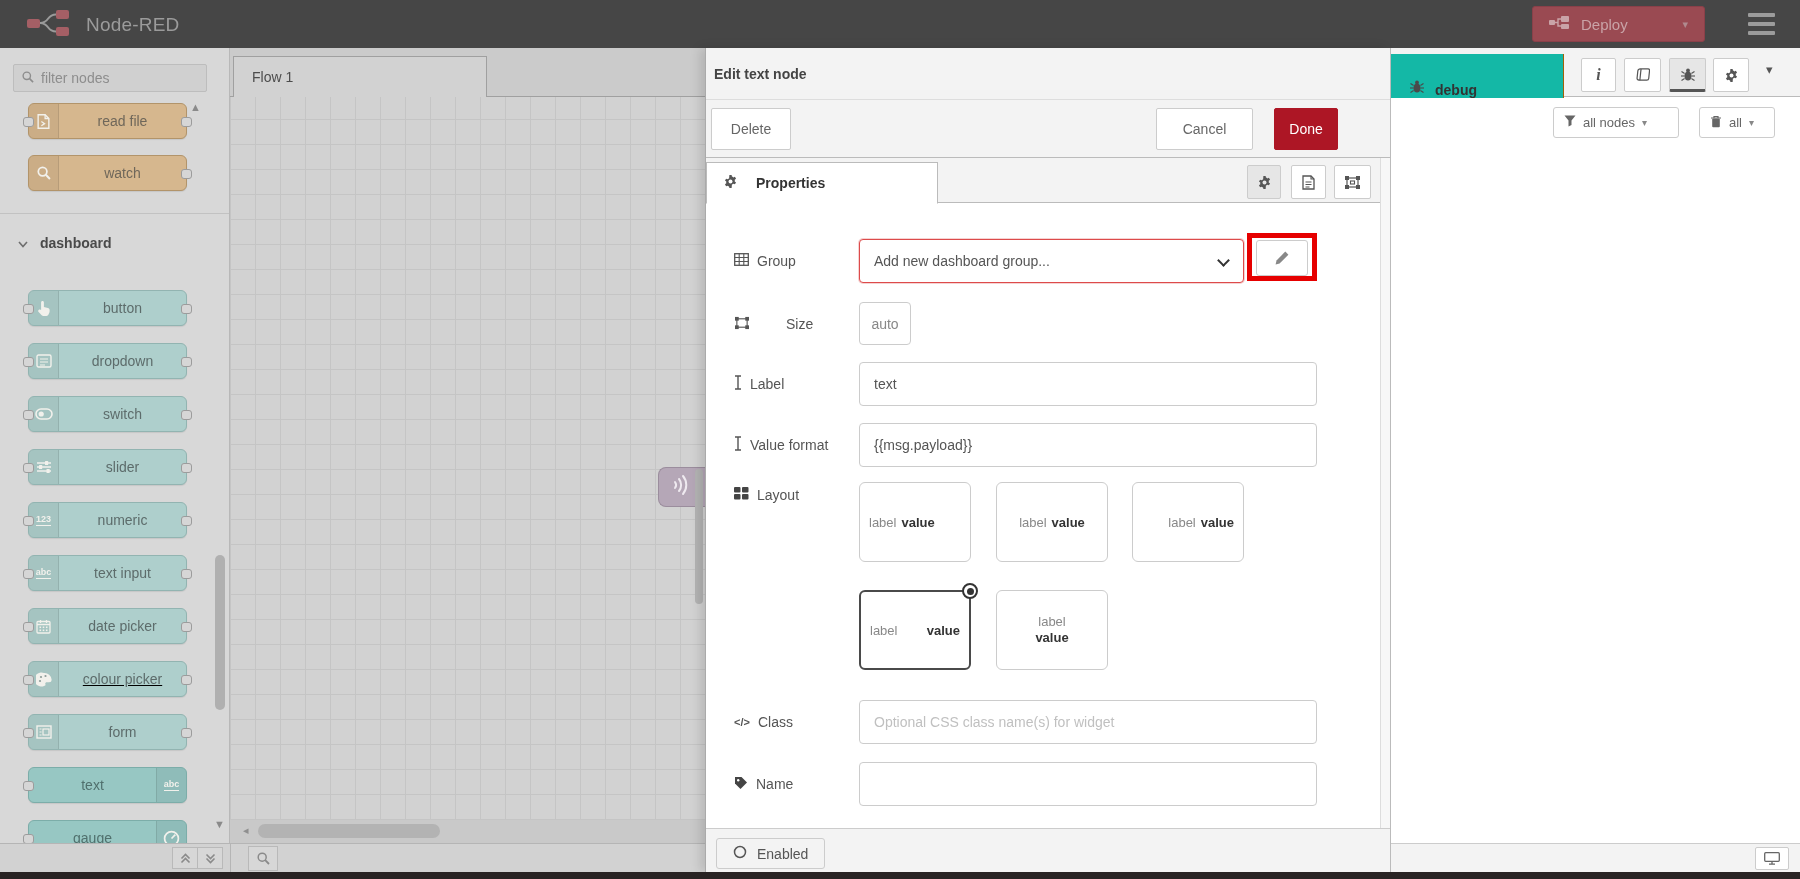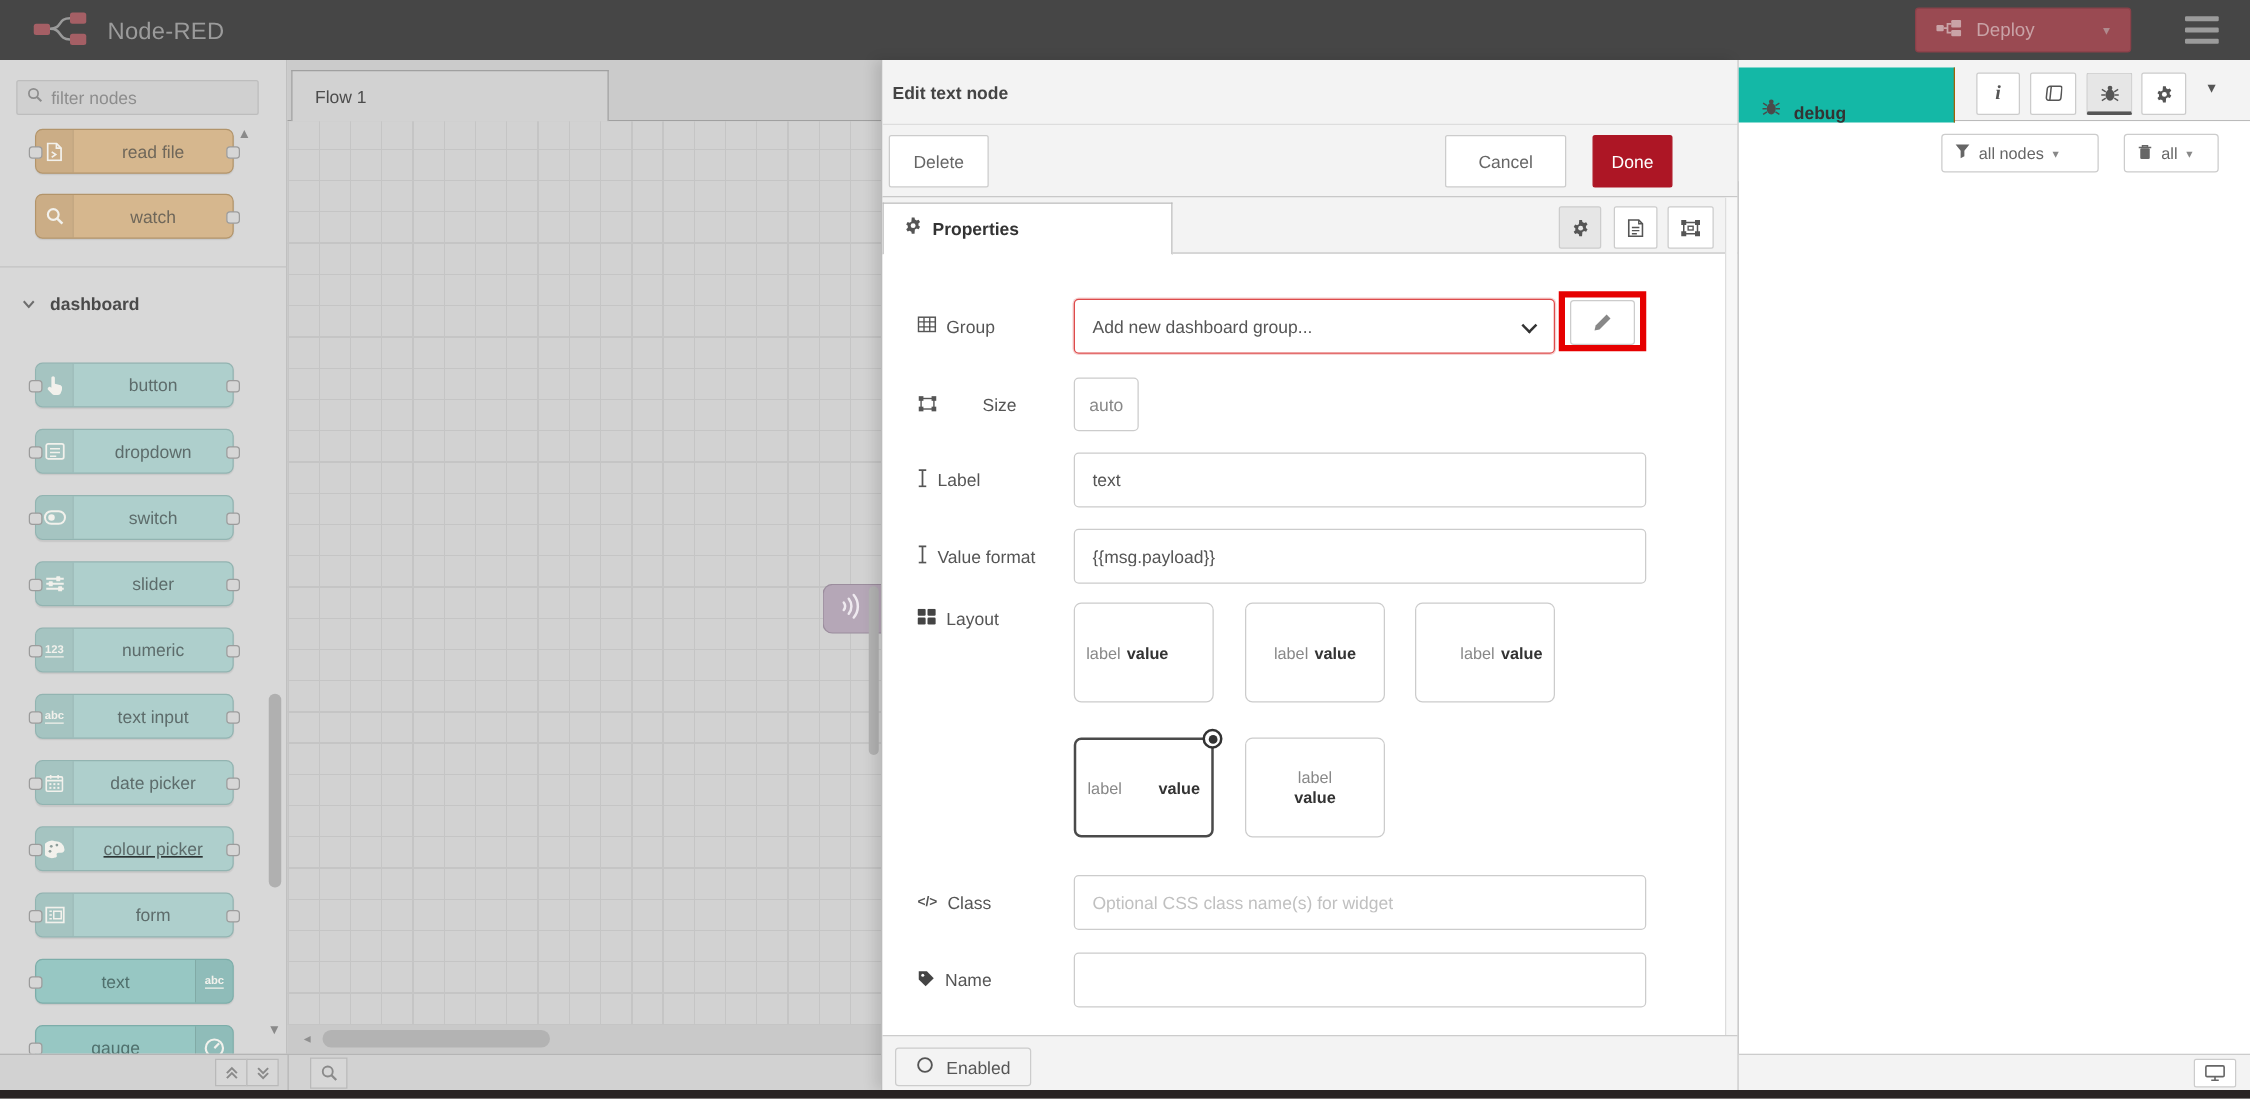--- a/index.html
+++ b/index.html
@@ -95,21 +95,21 @@
   .btn { display:flex; align-items:center; justify-content:center; font-size:14px; cursor:pointer;
          border-radius:2px; background:#fff; border:1px solid #ccc; color:#666; }
   .btn-delete { position:absolute; left:5px; top:8px; width:80px; height:42px; }
   .btn-cancel { position:absolute; right:138px; top:8px; width:97px; height:42px; }
   .btn-done { position:absolute; right:53px; top:8px; width:64px; height:42px; background:#AD1625;
               border-color:#AD1625; color:#fff; }
   .tray-tabbar { position:absolute; left:0; top:110px; width:685px; height:45px; background:#f3f3f3;
                  border-bottom:1px solid #bbb; }
   .prop-tab { position:absolute; left:0; top:4px; width:232px; height:42px; background:#fff;
               border:1px solid #bbb; border-bottom:1px solid #fff; display:flex; align-items:center;
-              gap:8px; padding-left:16px; z-index:2; cursor:pointer; }
+              gap:18px; padding-left:16px; z-index:2; cursor:pointer; }
   .prop-tab .tab-label { font-size:14px; font-weight:600; color:#333; }
   .mini-btn { position:absolute; top:7px; height:34px; display:flex; align-items:center;
               justify-content:center; background:#fff; border:1px solid #ccc; border-radius:2px;
               color:#555; cursor:pointer; }
   .mini-btn.active { background:#e6e6e6; }
   .tray-content { position:absolute; left:0; top:155px; width:685px; height:625px; background:#fff; }
   .frow-label { position:absolute; left:28px; display:flex; align-items:center; gap:8px;
                 color:#555; font-size:14px; height:44px; }
   .finput { position:absolute; left:153px; width:458px; height:44px; border:1px solid #ccc;
             border-radius:4px; font-size:14px; color:#555; padding:0 14px;

